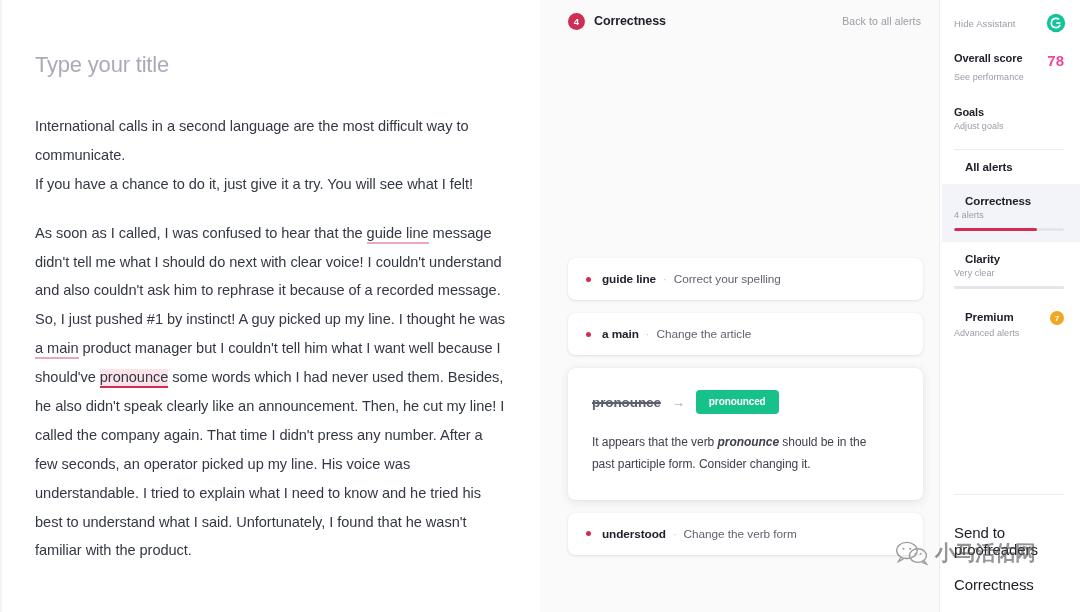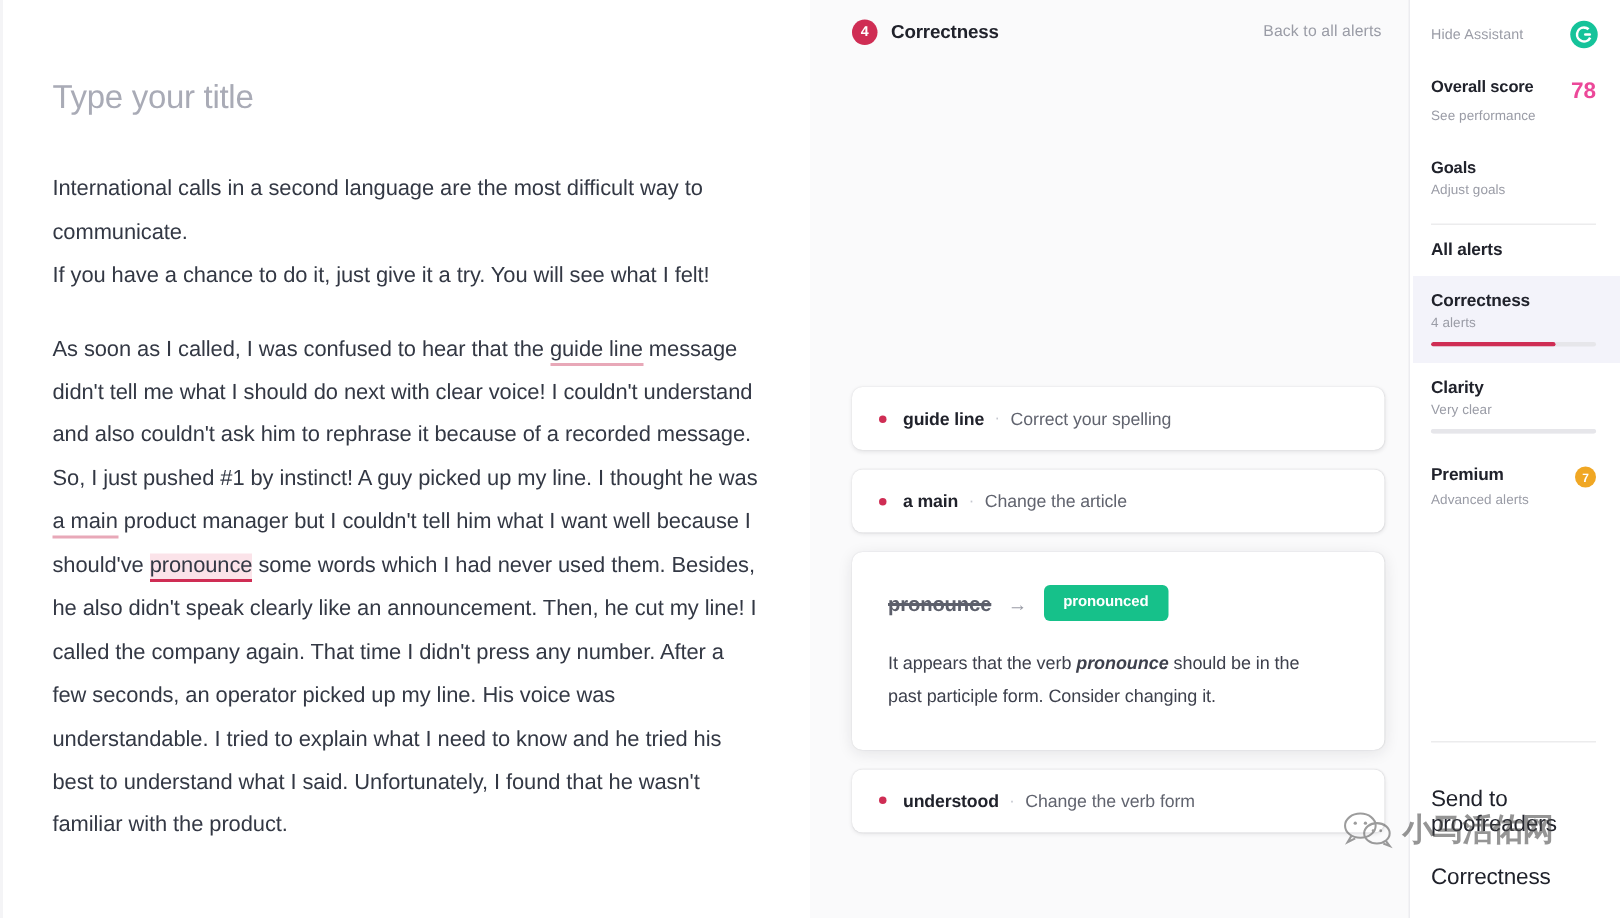--- a/index.html
+++ b/index.html
@@ -245,21 +245,21 @@
     background: #ececed;
     margin: 0 16px 0 0;
   }
 
   .sb-item {
     padding: 11px 16px 11px 12px;
     margin-left: -12px;
     cursor: pointer;
   }
   .sb-item.active { background: #f3f3fa; }
-  .sb-item .sb-label { font-size: 11.5px; }
+  .sb-item .sb-label { font-size: 11.5px; margin-left: 11px; }
   .sb-bar {
     height: 3px;
     background: #e6e6ea;
     border-radius: 2px;
     margin-top: 8px;
     overflow: hidden;
   }
   .sb-bar-fill {
     height: 100%;
     border-radius: 2px;

